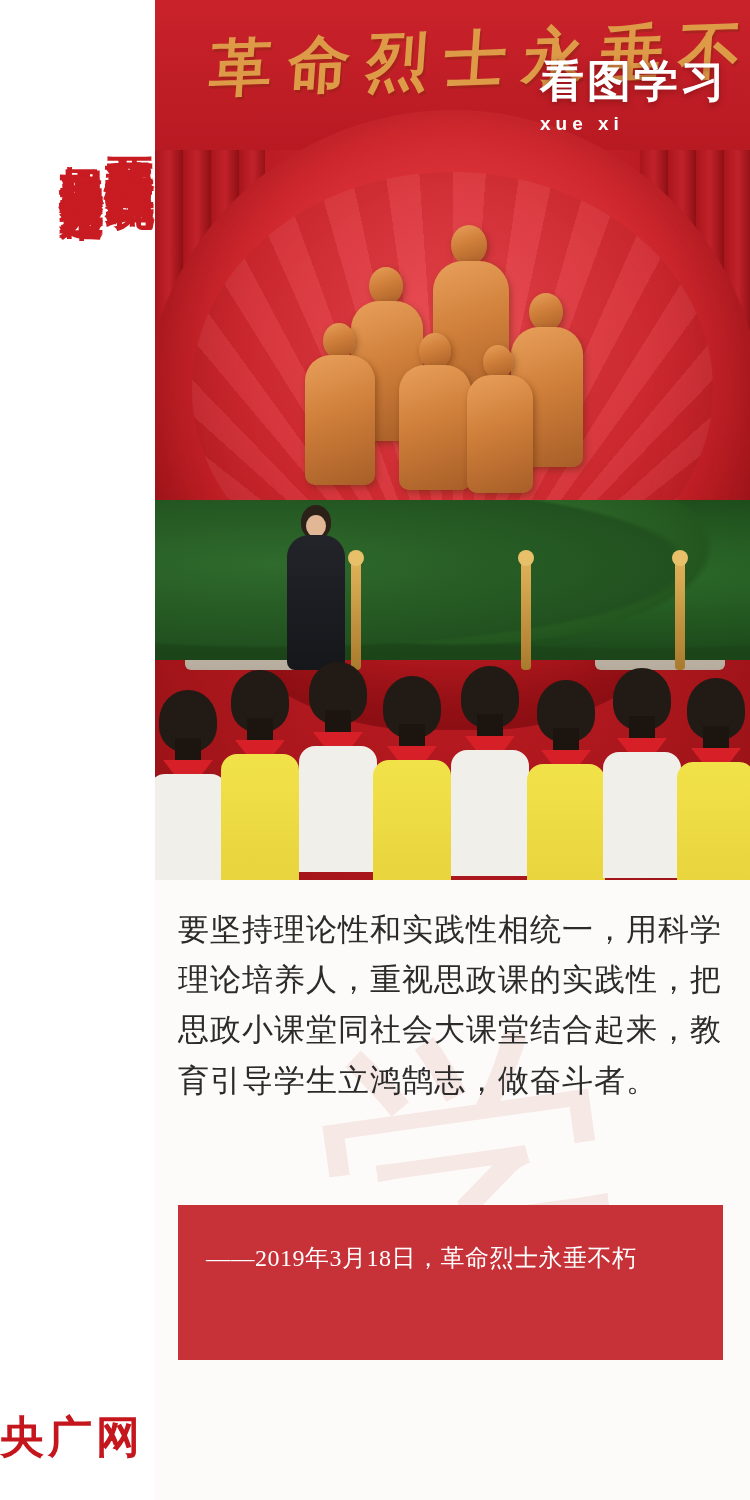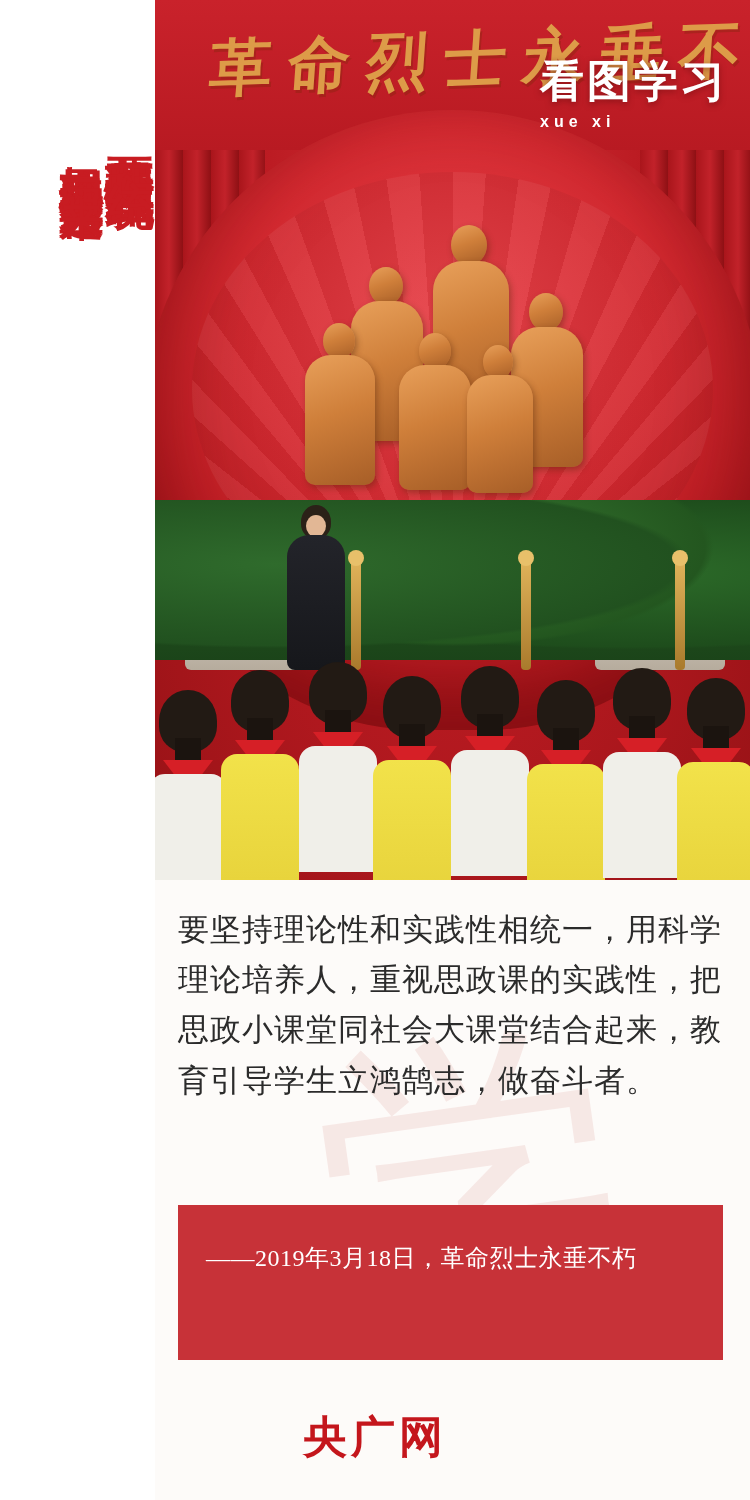--- a/index.html
+++ b/index.html
@@ -299,21 +299,20 @@
     font-size: 24px;
     line-height: 1.65;
     letter-spacing: 0.5px;
     z-index: 5;
   }
   .brand {
     position: absolute;
     left: 0;
     right: 0;
     top: 1408px;
-    text-align: center;
     z-index: 6;
   }
   .brand-text {
     display: inline-block;
     font-family: "Liberation Serif", "DejaVu Serif", serif;
     font-weight: bold;
     font-size: 44px;
     letter-spacing: 4px;
     color: #c4161c;
   }
@@ -331,21 +330,21 @@
     font-size: 44px;
     color: #ffffff;
     letter-spacing: 3px;
     text-shadow: 0 2px 6px rgba(90,10,10,0.5);
     white-space: nowrap;
   }
   .logo-sub {
     margin-top: 2px;
     font-family: "Liberation Sans", sans-serif;
     font-weight: bold;
-    font-size: 16px;
+    font-size: 19px;
     letter-spacing: 5px;
     color: #ffffff;
   }
 </style>
 </head>
 <body>
 
 <div class="poster">
 
   <div class="watermark">学</div>

